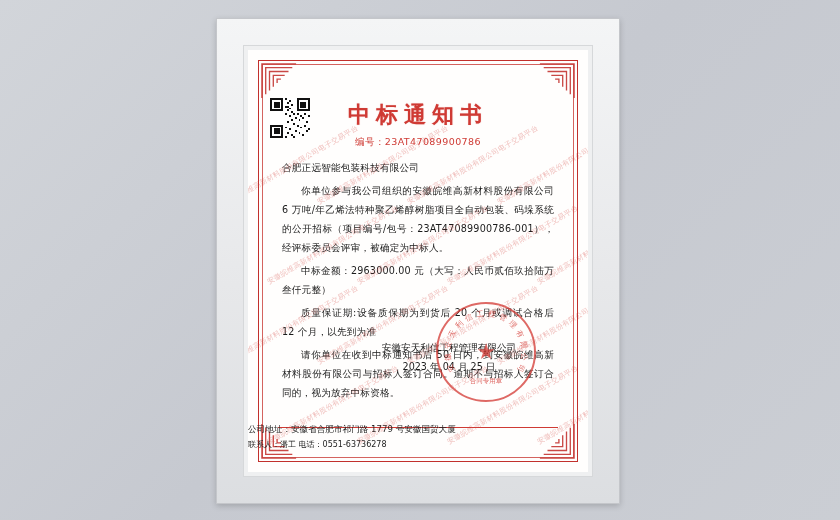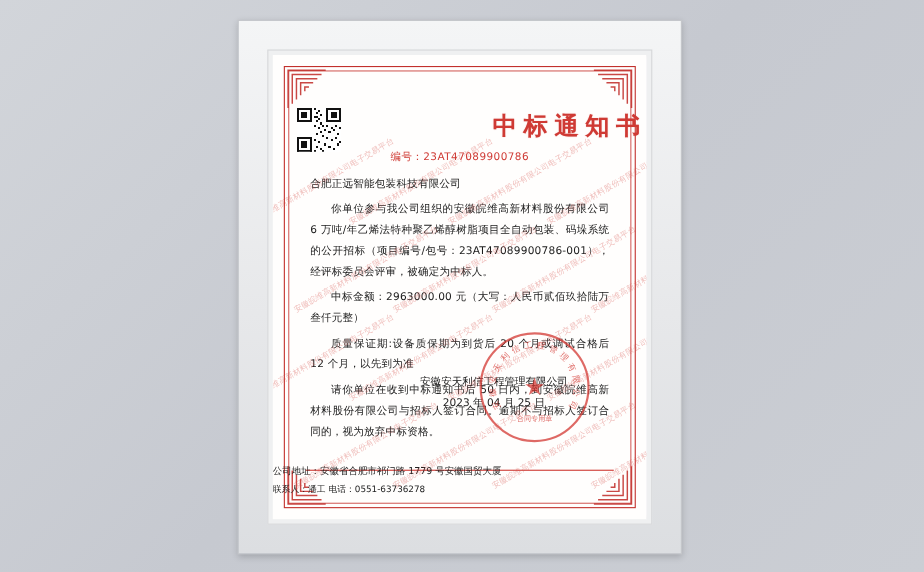--- a/index.html
+++ b/index.html
@@ -106,21 +106,21 @@
     height: 40px;
     background: #fff;
   }
 
   
   .title {
     position: absolute;
     top: 50px;
     left: 0;
     width: 100%;
-    text-align: right;
+    text-align: center;
     font-family: "DejaVu Sans", sans-serif;
     font-size: 22px;
     font-weight: bold;
     letter-spacing: 6px;
     color: #cf3a34;
     text-shadow: 0 0 1px rgba(207,58,52,0.4);
   }
   .docno {
     position: absolute;
     top: 86px;

